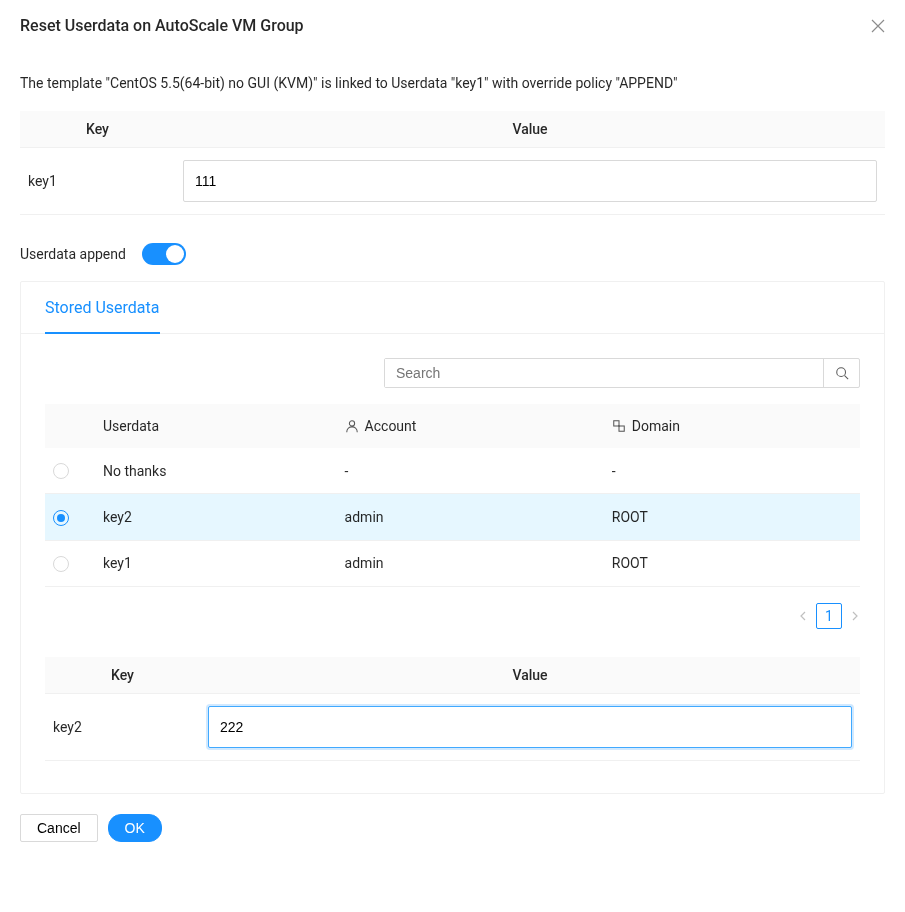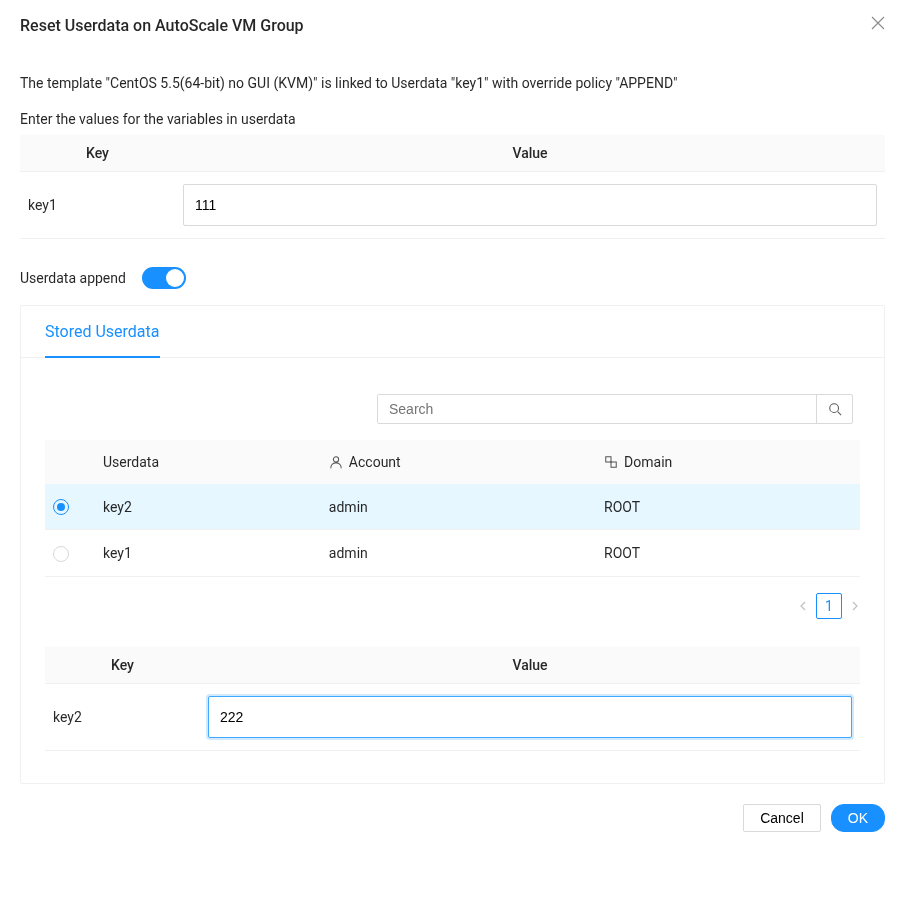--- a/index.html
+++ b/index.html
@@ -9,20 +9,21 @@
   color: rgba(0,0,0,0.85);
   background: #fff;
   width: 905px;
 }
 .modal {
   padding: 16px 20px 20px 20px;
 }
 .modal-header {
   display: flex;
   justify-content: space-between;
+  align-items: center;
   padding-bottom: 16px;
   gap: 36px;
 }
 .modal-title {
   font-size: 16px;
   font-weight: 500;
   color: rgba(0,0,0,0.85);
 }
 .close-icon {
   color: rgba(0,0,0,0.45);
@@ -116,24 +117,23 @@
   position: absolute;
   left: 0; right: 0; bottom: -1px;
   height: 2px;
   background: #1890ff;
 }
 .tab-body {
   padding: 24px;
 }
 .search-row {
   display: flex;
-  justify-content: flex-start;
+  justify-content: flex-end;
   margin-bottom: 16px;
   padding-left: 332px;
-  margin-top: 12px;
 }
 .search-input-wrap {
   display: flex;
   border: 1px solid #d9d9d9;
   border-radius: 2px;
   width: 476px;
 }
 .search-input {
   flex: 1;
   border: none;
@@ -209,21 +209,20 @@
   min-width: 26px; height: 26px;
   display: flex; align-items: center; justify-content: center;
   cursor: pointer;
   font-size: 14px;
 }
 .lower-table {
   margin-top: 28px;
 }
 .footer {
   display: flex;
-  justify-content: flex-end;
   gap: 10px;
   margin-top: 20px;
 }
 .btn {
   padding: 5px 16px;
   border: 1px solid #d9d9d9;
   border-radius: 2px;
   background: #fff;
   cursor: pointer;
   font-size: 14px;
@@ -242,21 +241,20 @@
 <div class="modal">
   <div class="modal-header">
     <div class="modal-title">Reset Userdata on AutoScale VM Group</div>
     <svg class="close-icon" viewBox="0 0 14 14">
         <path d="M1 1 L13 13 M13 1 L1 13" stroke="currentColor" stroke-width="1.2" fill="none"></path>
       </svg>
   </div>
 
   <div class="info-text">The template "CentOS 5.5(64-bit) no GUI (KVM)" is linked to Userdata "key1" with override policy "APPEND"</div>
 
-  <div class="section-label">Enter the values for the variables in userdata</div>
 
   <table class="kv-table">
     <thead>
       <tr>
         <th class="key-col">Key</th>
         <th>Value</th>
       </tr>
     </thead>
     <tbody>
       <tr>
@@ -315,20 +313,26 @@
                 <svg class="icon-svg" viewBox="0 0 16 16">
                       <rect x="2" y="2" width="6" height="6" stroke="rgba(0,0,0,0.65)" stroke-width="1.2" fill="none"></rect>
                       <rect x="8" y="8" width="6" height="6" stroke="rgba(0,0,0,0.65)" stroke-width="1.2" fill="none"></rect>
                     </svg>
                 <span>Domain</span>
               </div>
                 </th>
             </tr>
           </thead>
           <tbody>
+            <tr>
+              <td><span class="radio"></span></td>
+              <td>No thanks</td>
+              <td>-</td>
+              <td>-</td>
+            </tr>
             <tr class="selected">
               <td><span class="radio checked"></span></td>
               <td>key2</td>
               <td>admin</td>
               <td>ROOT</td>
             </tr>
             <tr>
               <td><span class="radio"></span></td>
               <td>key1</td>
               <td>admin</td>

